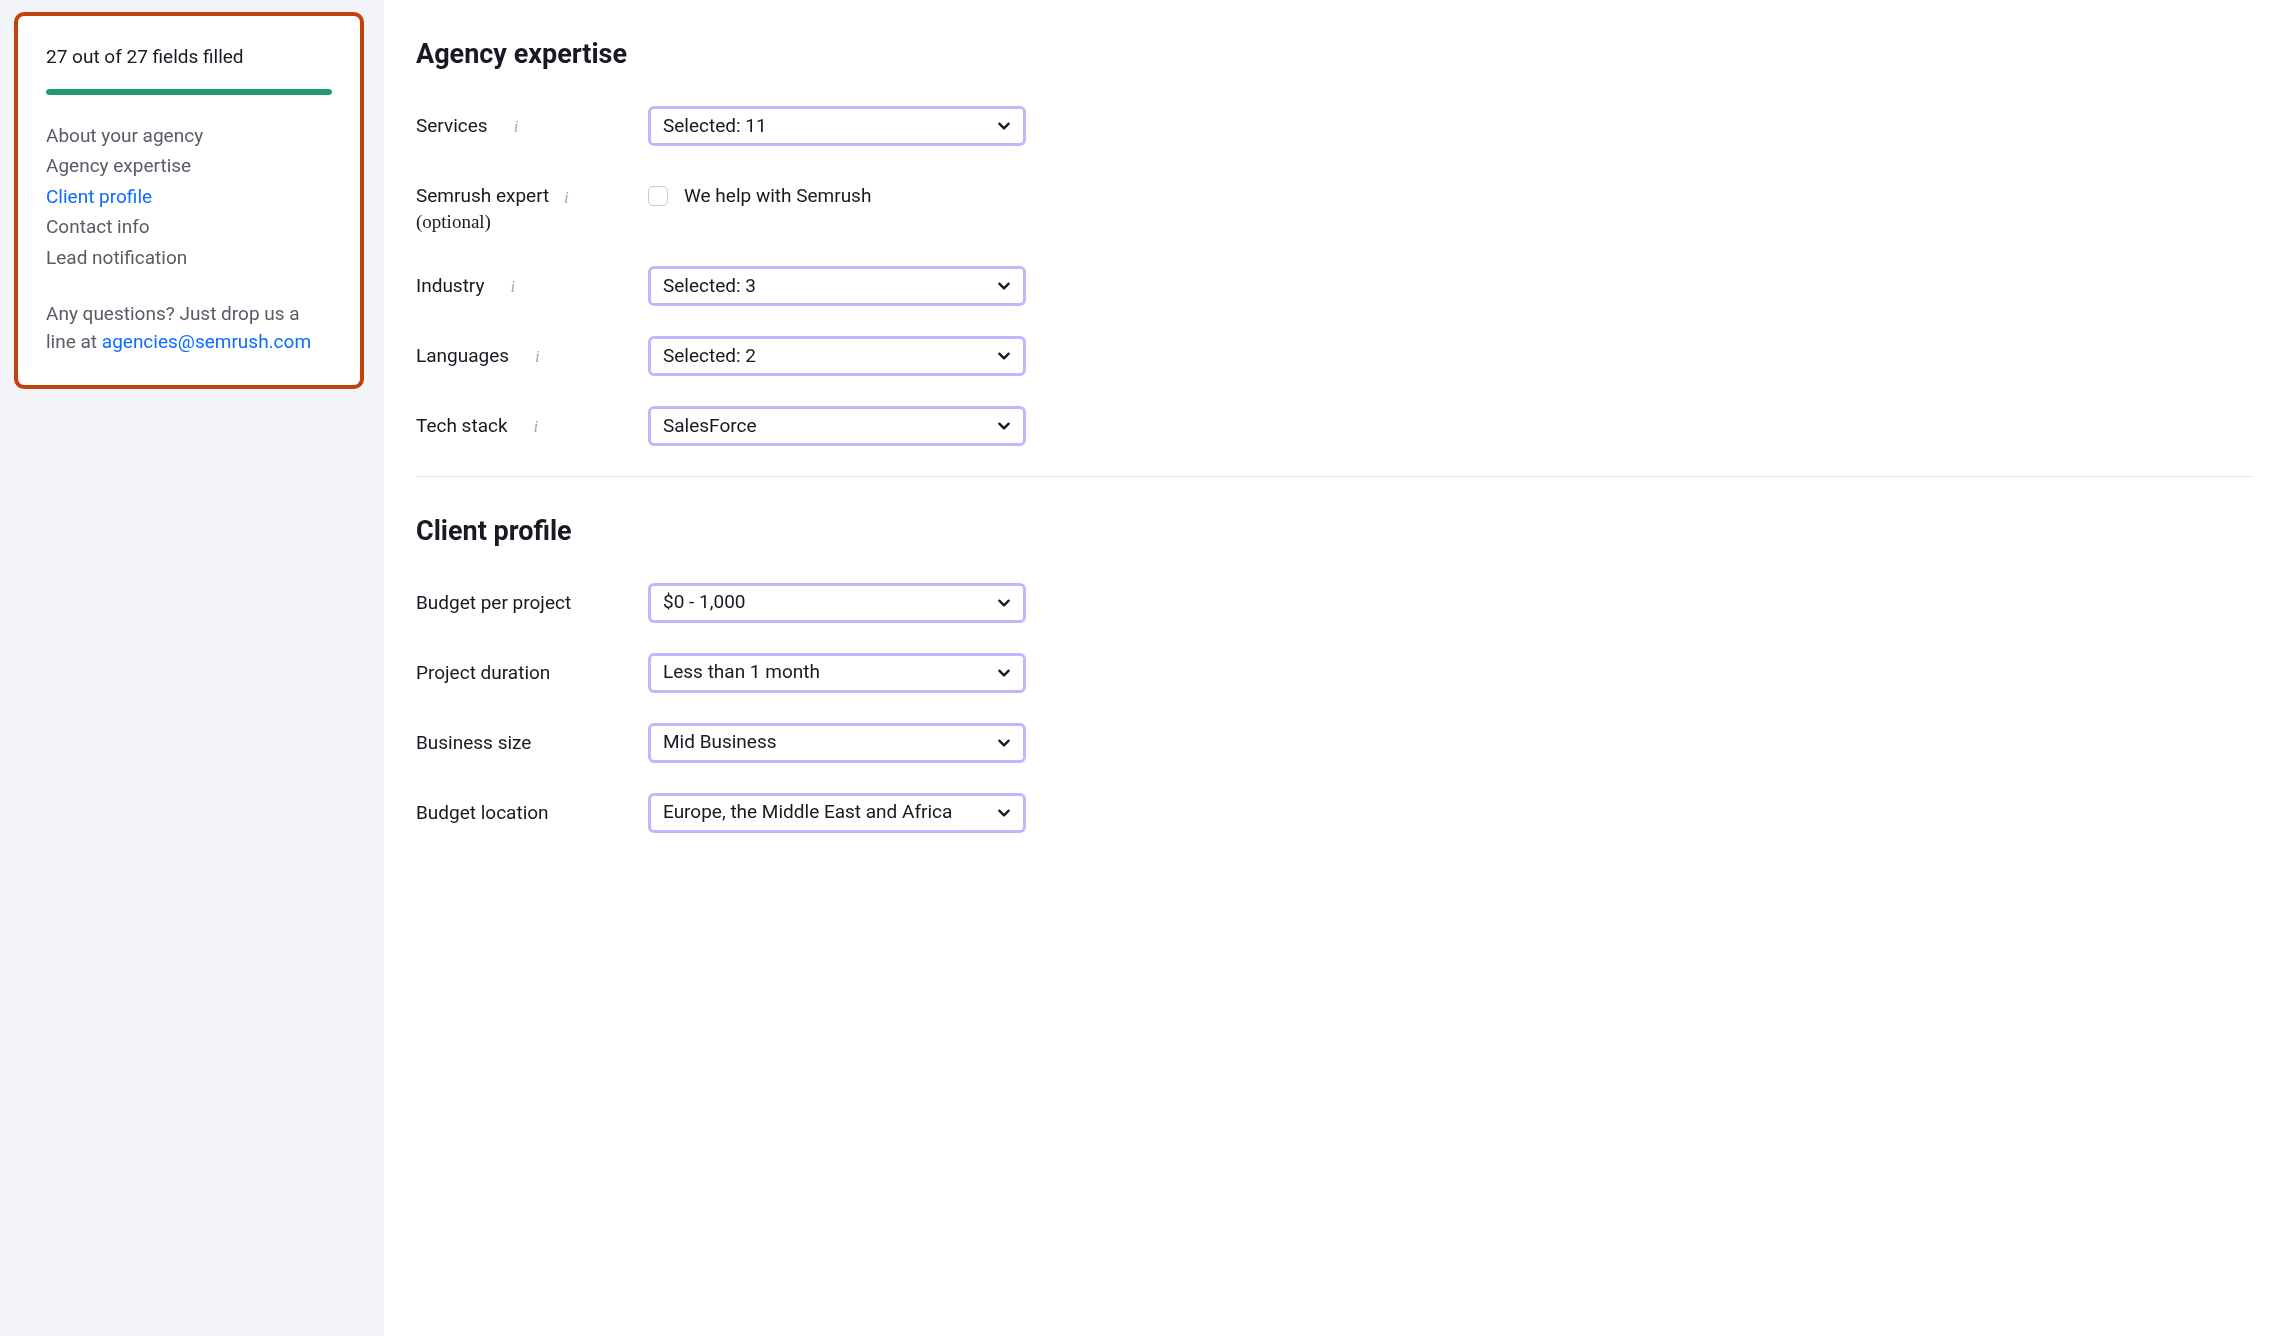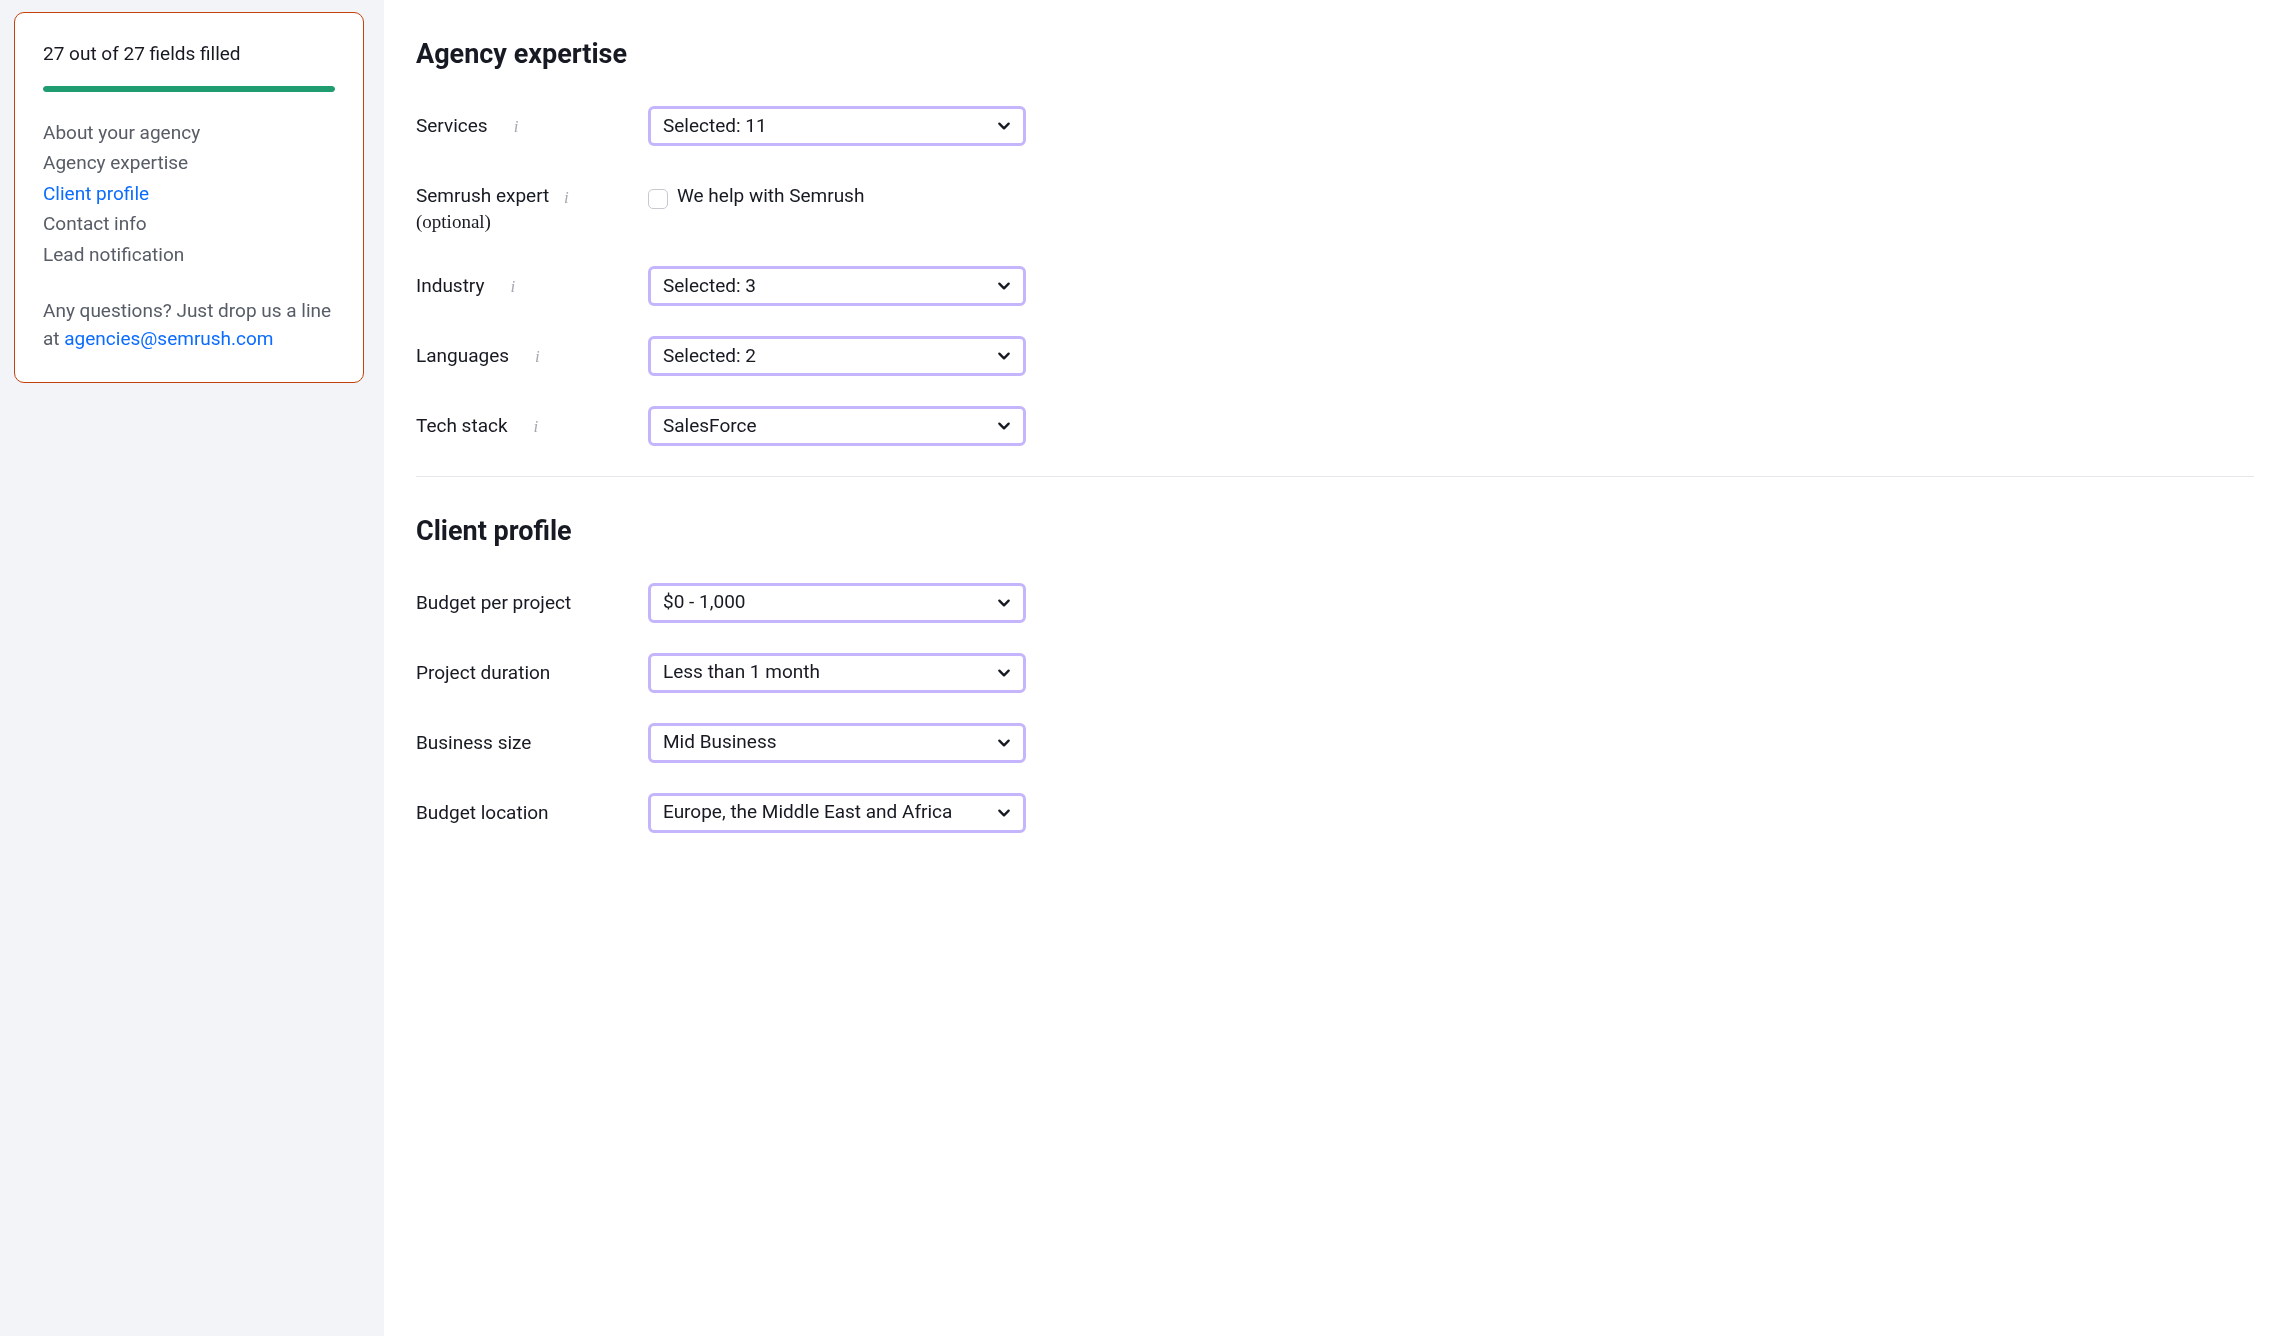--- a/index.html
+++ b/index.html
@@ -14,21 +14,21 @@
     font-size: 19px;
     line-height: 1.4;
   }
   .layout {
     display: flex;
     gap: 20px;
     align-items: flex-start;
   }
   .sidebar-card {
     background: #ffffff;
-    border: 1px solid #c2410c;
+    border: 4px solid #c2410c;
     border-radius: 10px;
     width: 350px;
     padding: 28px 28px 28px 28px;
     margin: 12px 0 0 14px;
     flex-shrink: 0;
   }
   .progress-title {
     color: #171a22;
     font-weight: 400;
     margin-bottom: 18px;
@@ -131,22 +131,22 @@
   }
   .chevron {
     width: 14px;
     height: 14px;
     display: inline-flex;
     align-items: center;
     justify-content: center;
   }
   .checkbox-row {
     display: flex;
-    align-items: flex-end;
-    gap: 9px;
+    align-items: center;
+    gap: 16px;
     padding-top: 7px;
   }
   .checkbox {
     width: 20px;
     height: 20px;
     border: 1px solid #c7c9d1;
     border-radius: 5px;
     background: #ffffff;
     cursor: pointer;
     flex-shrink: 0;

